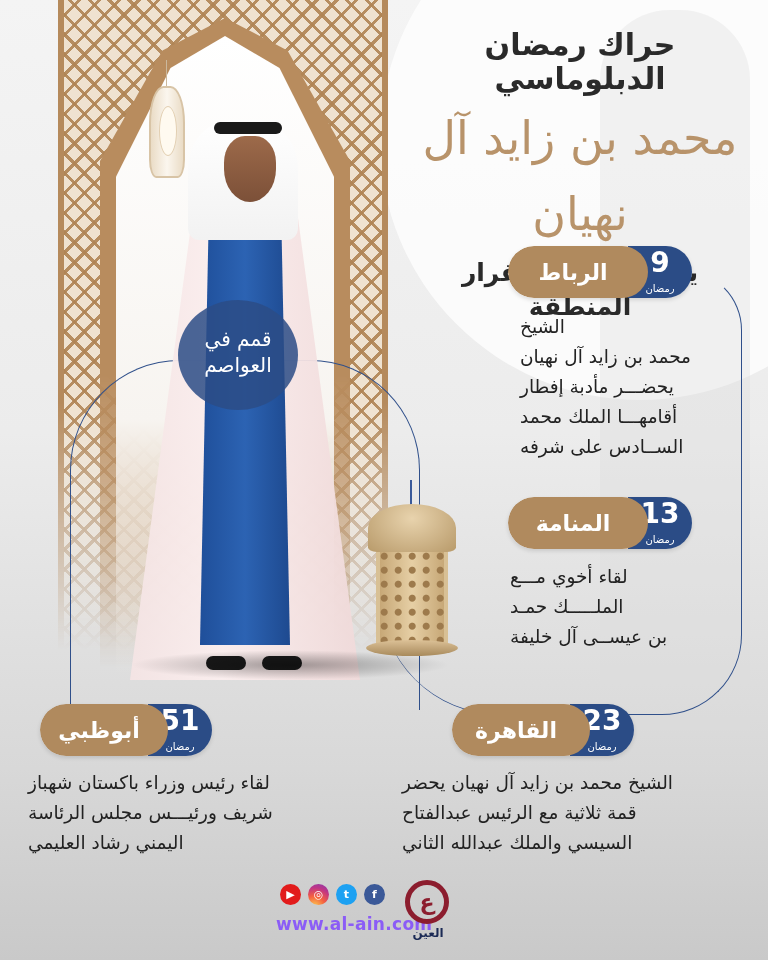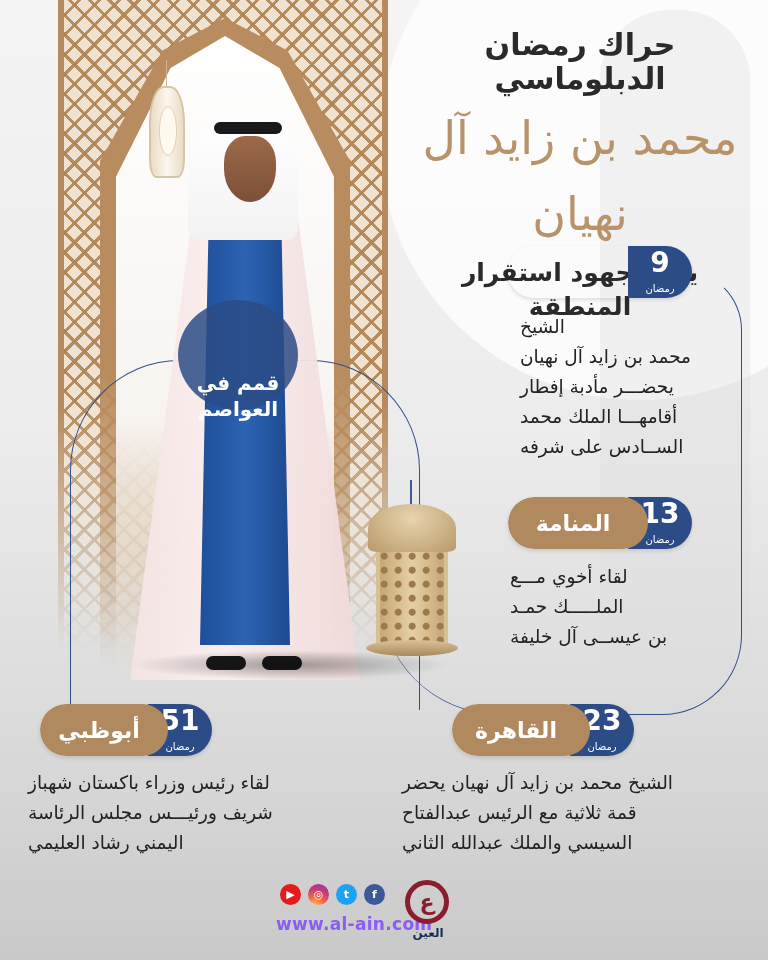--- a/index.html
+++ b/index.html
@@ -154,21 +154,21 @@
   .desc-rabat { left:520px; top:312px; width:200px; }
   .desc-manama { left:510px; top:562px; width:210px; }
   .desc-cairo { left:402px; top:768px; width:340px; }
   .desc-abudhabi { left:28px; top:768px; width:290px; }
   .circle-badge-bg {
     position:absolute; left:178px; top:300px; width:120px; height:110px; border-radius:50%;
     background:rgba(43,76,134,0.85);
   }
   .circle-text {
     position:absolute; left:178px; top:326px; width:120px; text-align:center;
-    color:#fff; font-weight:bold; font-size:20px; line-height:26px;margin-top:44px;
+    color:#fff; font-weight:normal; font-size:20px; line-height:26px;
   }
 
   
   .footer { position:absolute; left:270px; top:880px; width:200px; height:60px; direction:ltr; }
   .social { position:absolute; left:10px; top:4px; display:flex; gap:7px; }
   .soc { width:21px; height:21px; border-radius:50%; display:flex; align-items:center; justify-content:center; color:#fff; font-size:11px; font-weight:bold; }
   .soc-yt { background:#e21b1b; }
   .soc-ig { background: radial-gradient(circle at 30% 110%, #fdd250 0%, #f56040 40%, #c13584 70%, #833ab4 100%); }
   .soc-tw { background:#1da1f2; }
   .soc-fb { background:#3b5998; }
@@ -222,20 +222,21 @@
 <div class="circle-text">
   <div>قمم في</div>
   <div>العواصم</div>
 </div>
 
 <div class="badge badge-rabat">
   <div class="day">
     <span class="num">9</span>
     <span class="month">رمضان</span>
   </div>
+  <div class="city">الرباط</div>
 </div>
 <div class="desc desc-rabat">
   <div>الشيخ</div>
   <div>محمد بن زايد آل نهيان</div>
   <div>يحضـــر مأدبة إفطار</div>
   <div>أقامهـــا الملك محمد</div>
   <div>الســادس على شرفه</div>
 </div>
 
 <div class="badge badge-manama">

